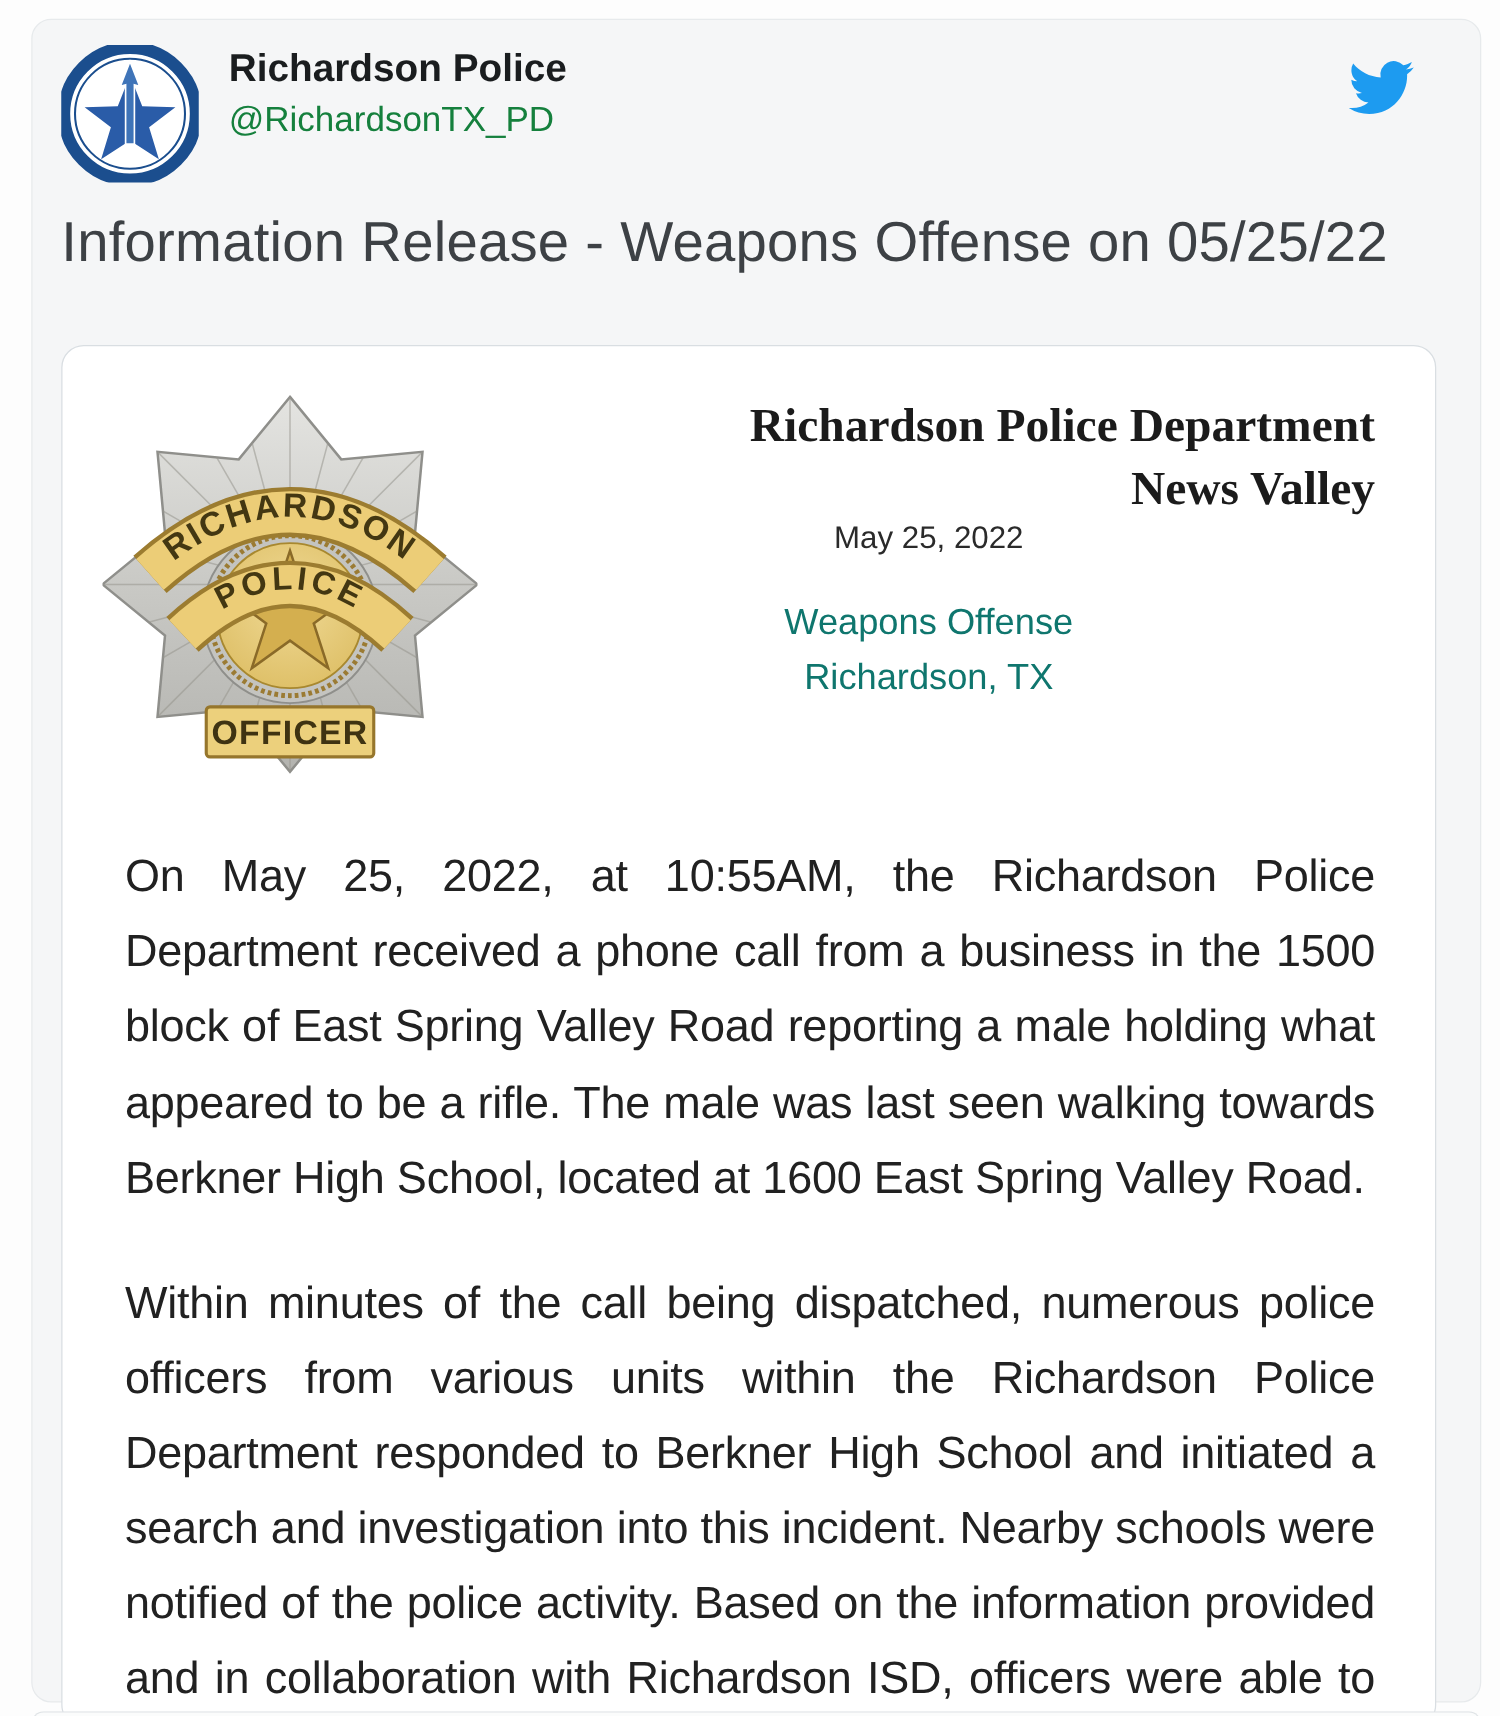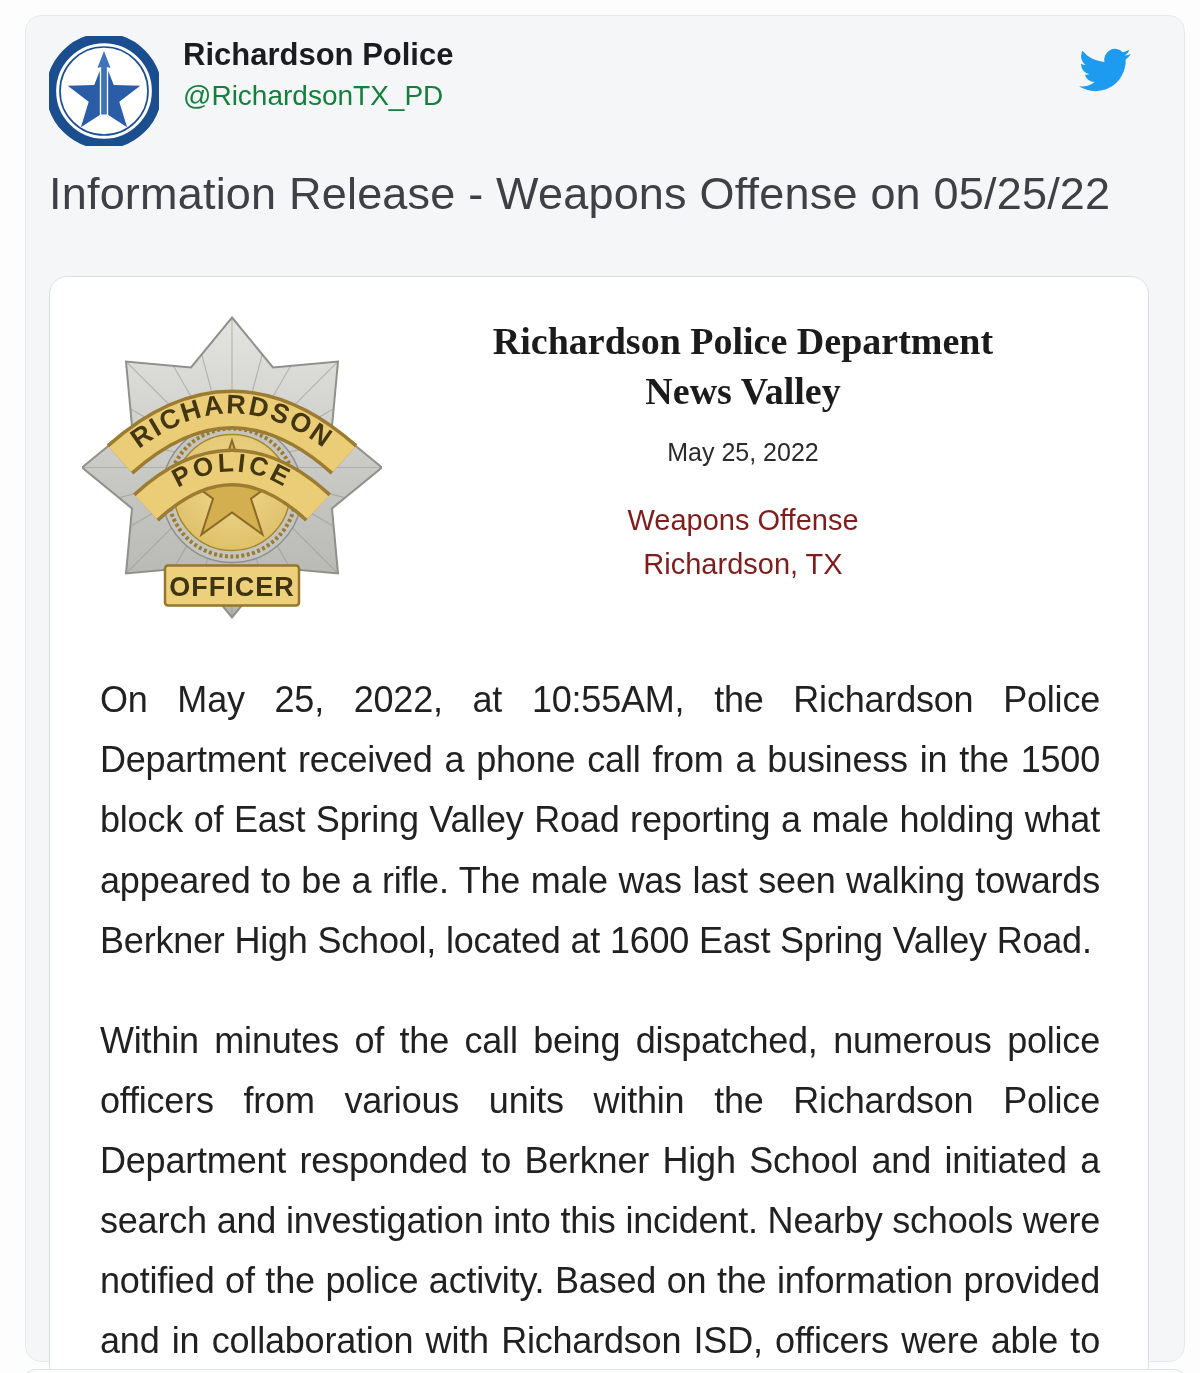--- a/index.html
+++ b/index.html
@@ -44,23 +44,24 @@
   .badge-wrap { flex: 0 0 330px; padding: 14px 0 0 32px; }
   .badge-wrap svg { width: 300px; height: 335px; }
 
   .release-titles { flex: 1; text-align: center; padding: 26px 48px 0 4px; }
   .release-title {
     font-family: "Liberation Serif", serif;
     font-weight: bold;
     font-size: 38px;
     color: #1b1b1b;
     line-height: 1.3;
+    text-align: right;
   }
-  .release-date { font-size: 25px; color: #2a2a2a; margin-top: 22px; }
-  .release-subject { margin-top: 32px; font-size: 29px; color: #7f1d1d; line-height: 1.5; }
+  .release-date { font-size: 25px; color: #2a2a2a; }
+  .release-subject { margin-top: 32px; font-size: 29px; color: #0f766e; line-height: 1.5; }
 
   .release-body {
     padding: 26px 48px 0 50px;
     font-size: 36px;
     color: #212121;
     line-height: 1.67;
     text-align: justify;
     letter-spacing: -0.2px;
   }
   .release-body p { margin-bottom: 40px; }

